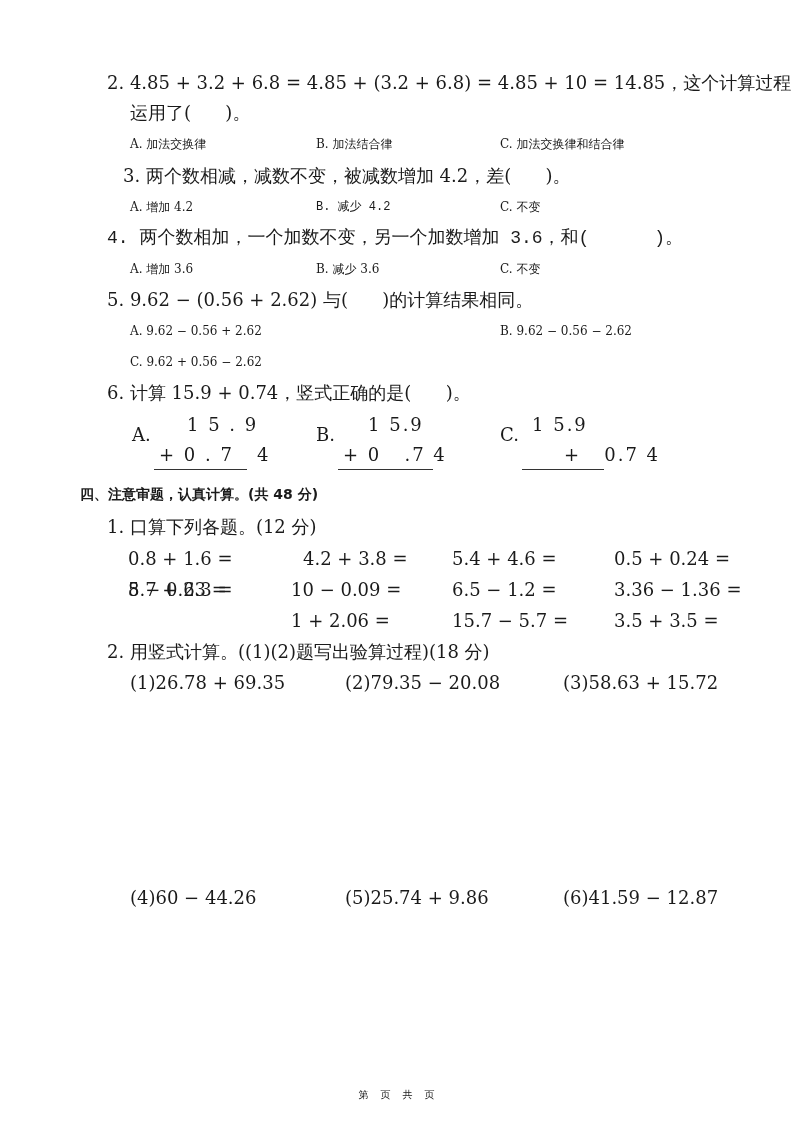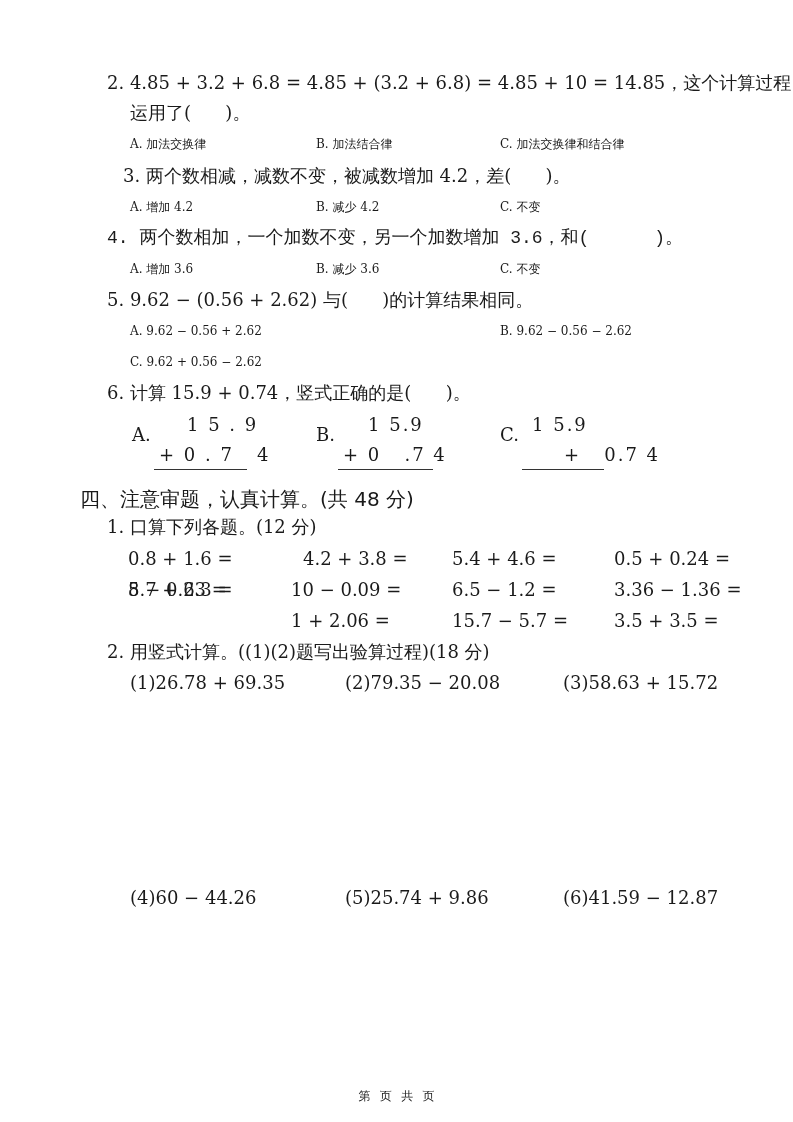--- a/index.html
+++ b/index.html
@@ -3,39 +3,39 @@
 <meta charset="utf-8">
 <style>
   html, body { margin: 0; padding: 0; background: #ffffff; }
   body {
     width: 793px; height: 1122px; position: relative; overflow: hidden;
     font-family: "DejaVu Serif", "Liberation Serif", serif;
     color: #1a1a1a;
   }
   .line { position: absolute; font-size: 18px; line-height: 22px; white-space: pre; }
   .opt { position: absolute; font-size: 12px; line-height: 22px; white-space: pre; }
-  .sec-title { position: absolute; font-size: 20px; font-weight: normal; font-family: "DejaVu Sans", "Liberation Sans", sans-serif; white-space: pre; }
+  .sec-title { position: absolute; font-size: 14px; font-weight: bold; font-family: "DejaVu Sans", "Liberation Sans", sans-serif; white-space: pre; }
   .vert { position: absolute; font-size: 18px; line-height: 22px; }
   .vert .lbl { position: absolute; left: 0; top: 12px; }
   .vert .r1, .vert .r2 { position: absolute; white-space: pre; letter-spacing: 2px; }
   .vert .rule { position: absolute; height: 1px; background: #333; }
-  .footer { position: absolute; left: 0; width: 793px; top: 1088px; text-align: center; font-size: 12px; font-family: Liberation Sans, sans-serif; word-spacing: 6px; }
+  .footer { position: absolute; left: 0; width: 793px; top: 1088px; text-align: center; font-size: 10px; font-family: Liberation Mono, monospace; word-spacing: 6px; }
 </style>
 </head>
 <body>
 
 <div class="line" style="left:107px; top:72px;">2. 4.85 + 3.2 + 6.8 = 4.85 + (3.2 + 6.8) = 4.85 + 10 = 14.85，这个计算过程</div>
 <div class="line" style="left:130px; top:102px;">运用了(      )。</div>
 <div class="opt" style="left:130px; top:133px;">A. 加法交换律</div>
 <div class="opt" style="left:316px; top:133px;">B. 加法结合律</div>
 <div class="opt" style="left:500px; top:133px;">C. 加法交换律和结合律</div>
 
 <div class="line" style="left:123px; top:165px;">3. 两个数相减，减数不变，被减数增加 4.2，差(      )。</div>
 <div class="opt" style="left:130px; top:196px;">A. 增加 4.2</div>
-<div class="opt" style="left:316px; top:196px;">B. 减少 4.2</div>
+<div class="opt" style="left:316px; top:196px;font-family:Liberation Mono, monospace;">B. 减少 4.2</div>
 <div class="opt" style="left:500px; top:196px;">C. 不变</div>
 
 <div class="line" style="left:107px; top:227px;font-family:Liberation Mono, monospace;">4. 两个数相加，一个加数不变，另一个加数增加 3.6，和(      )。</div>
 <div class="opt" style="left:130px; top:258px;">A. 增加 3.6</div>
 <div class="opt" style="left:316px; top:258px;">B. 减少 3.6</div>
 <div class="opt" style="left:500px; top:258px;">C. 不变</div>
 
 <div class="line" style="left:107px; top:289px;">5. 9.62 − (0.56 + 2.62) 与(      )的计算结果相同。</div>
 <div class="opt" style="left:130px; top:320px;">A. 9.62 − 0.56 + 2.62</div>
 <div class="opt" style="left:500px; top:320px;">B. 9.62 − 0.56 − 2.62</div>

